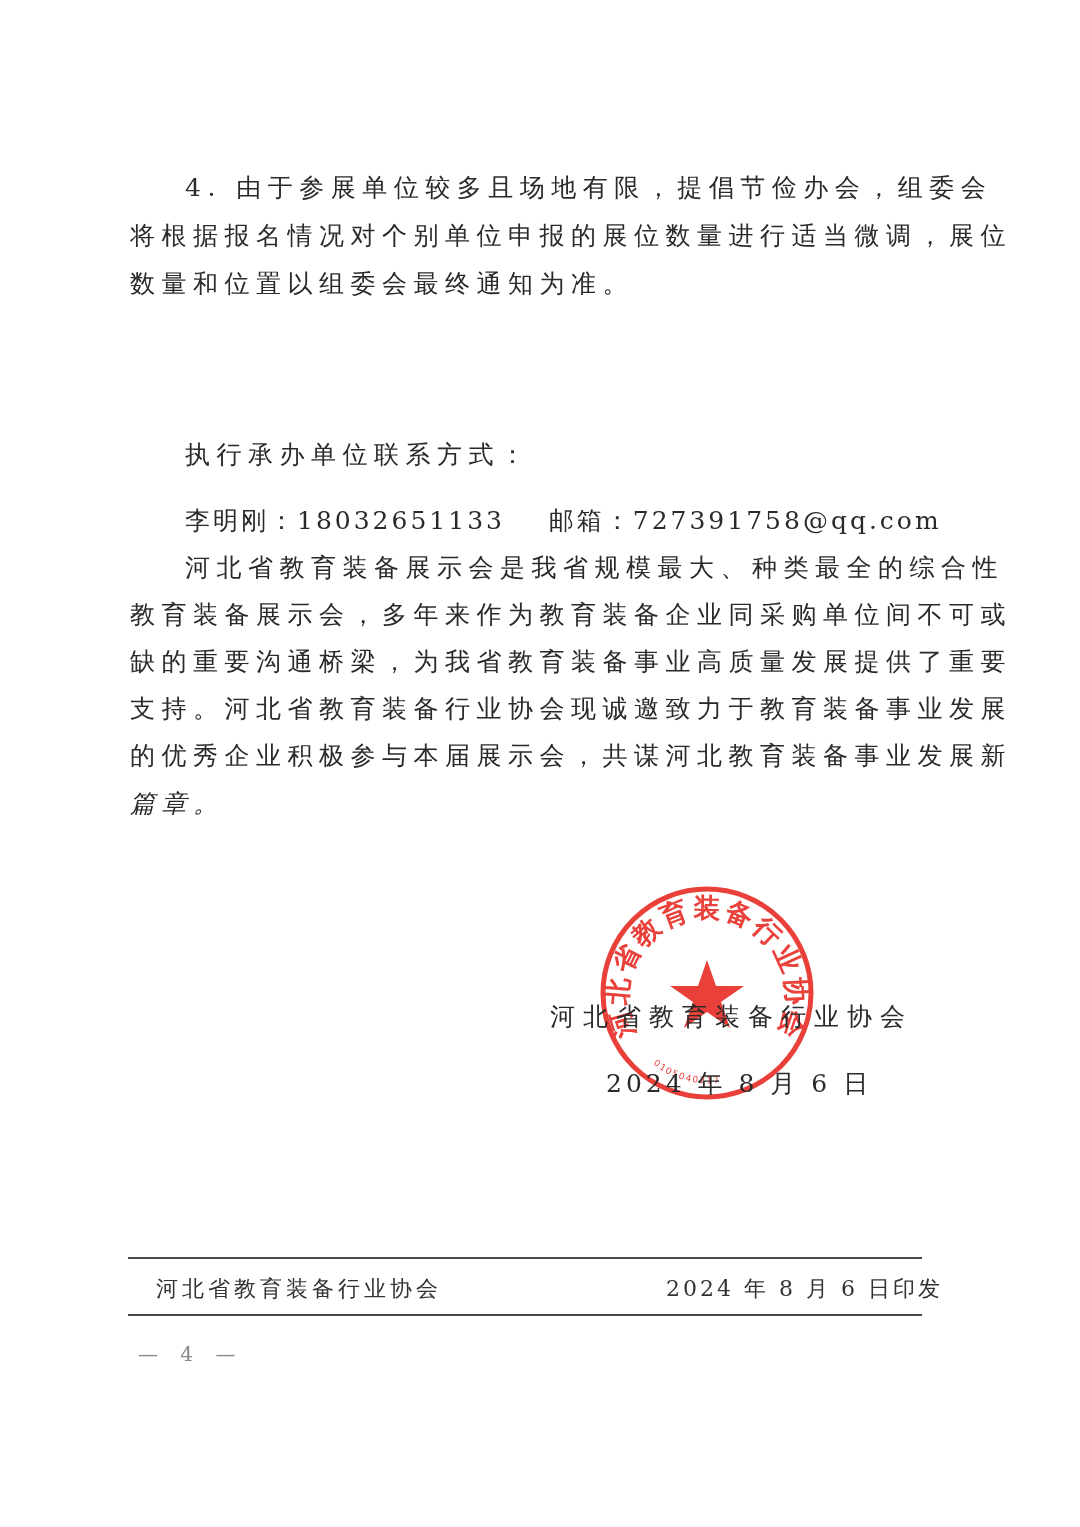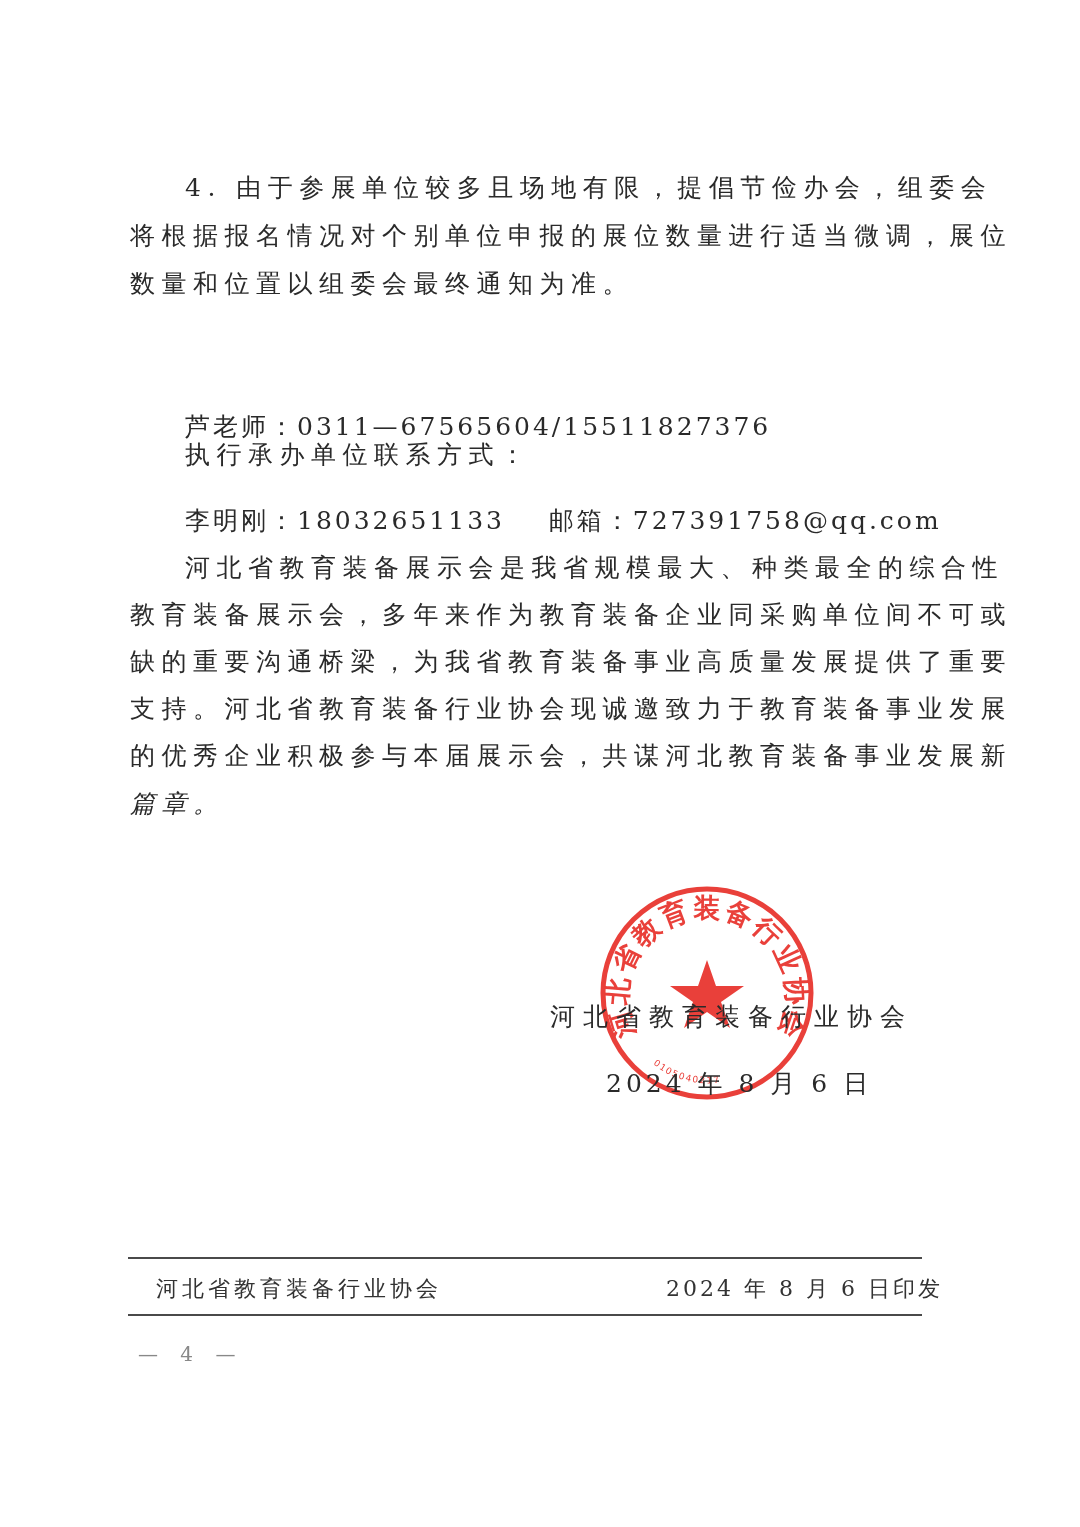--- a/index.html
+++ b/index.html
@@ -19,21 +19,20 @@
 </head>
 <body>
 
 <div class="page">
 
   <div class="line indent" style="top:173px;">4. 由于参展单位较多且场地有限，提倡节俭办会，组委会</div>
   <div class="line" style="top:269px;">数量和位置以组委会最终通知为准。</div>
   <div class="line" style="top:221px;">将根据报名情况对个别单位申报的展位数量进行适当微调，展位</div>
 
 
-  <div class="line indent" style="top:412px; letter-spacing:3px;">芦老师：0311—67565604/15511827376</div>
   <div class="line indent" style="top:440px;">执行承办单位联系方式：</div>
   <div class="line indent" style="top:506px; letter-spacing:3px; white-space:pre;">李明刚：18032651133    邮箱：727391758@qq.com</div>
 
   <div class="line indent" style="top:553px;">河北省教育装备展示会是我省规模最大、种类最全的综合性</div>
   <div class="line" style="top:647px;">缺的重要沟通桥梁，为我省教育装备事业高质量发展提供了重要</div>
   <div class="line" style="top:600px;">教育装备展示会，多年来作为教育装备企业同采购单位间不可或</div>
   <div class="line" style="top:694px;">支持。河北省教育装备行业协会现诚邀致力于教育装备事业发展</div>
   <div class="line" style="top:741px;">的优秀企业积极参与本届展示会，共谋河北教育装备事业发展新</div>
   <div class="line" style="top:789px;font-style:italic;">篇章。</div>
 

